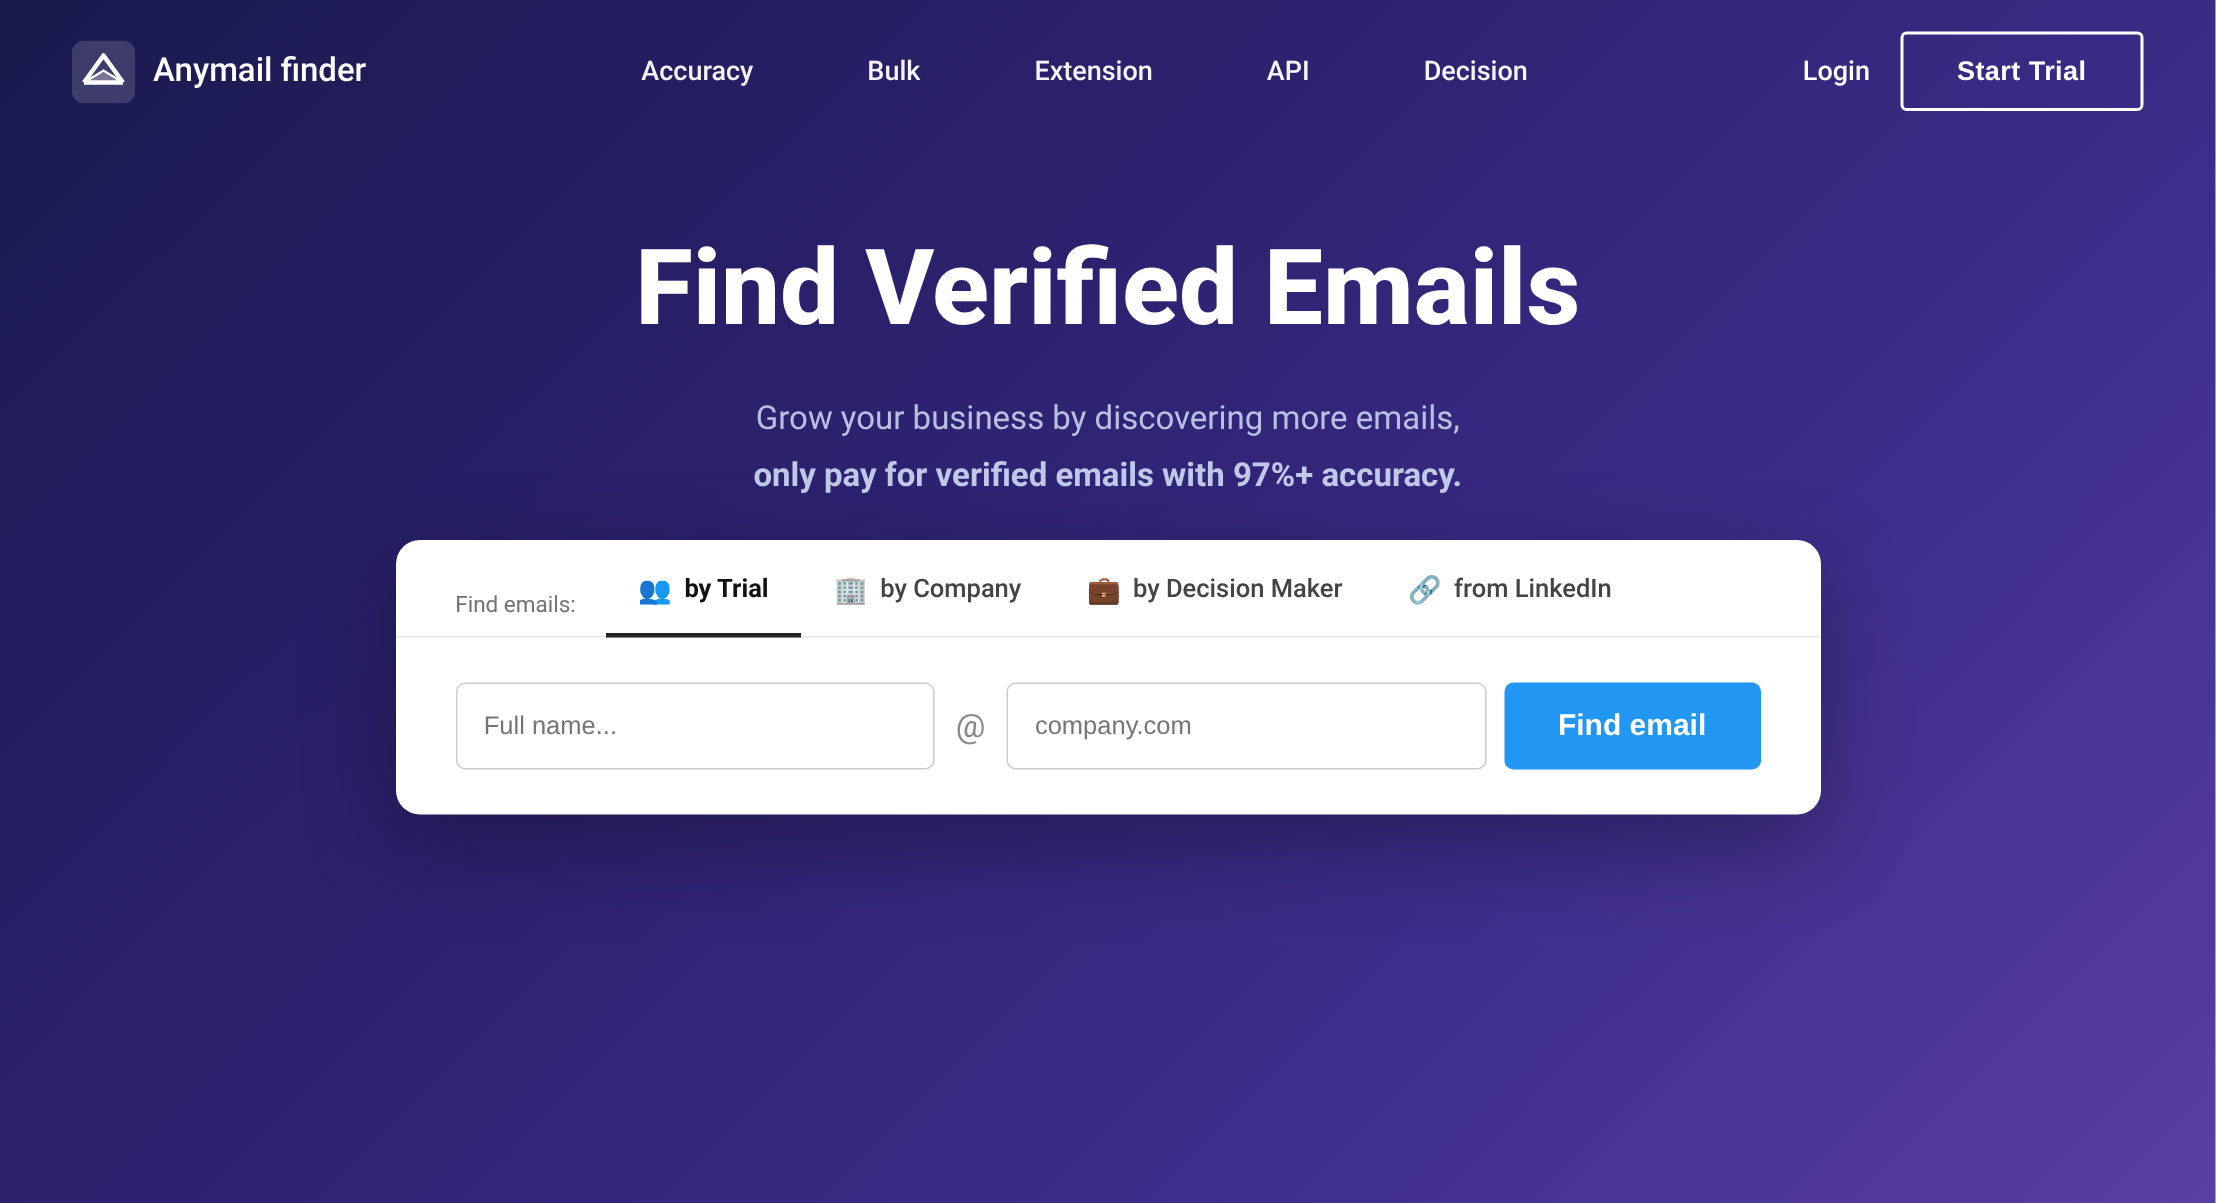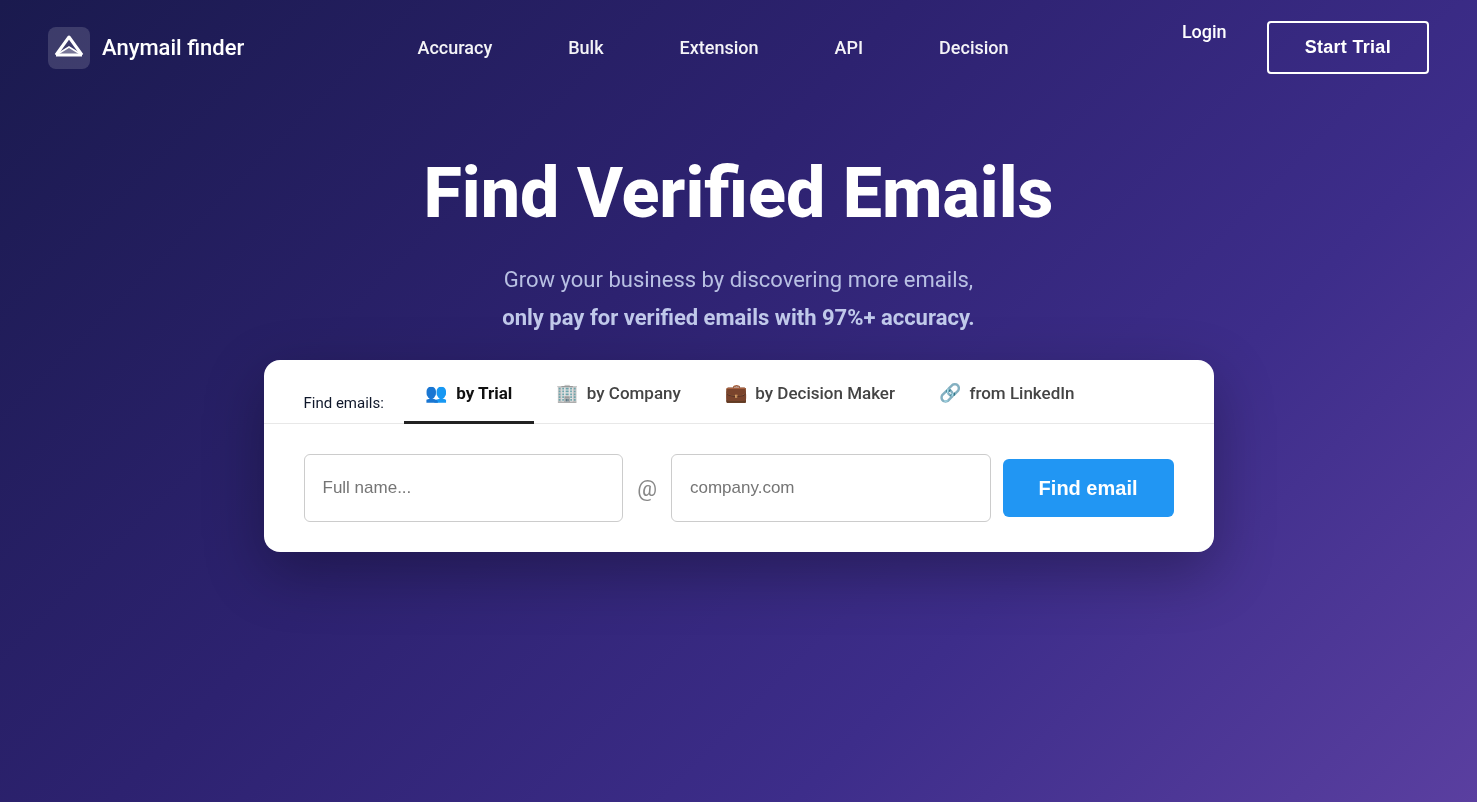--- a/index.html
+++ b/index.html
@@ -50,22 +50,22 @@
     nav a {
       color: white;
       text-decoration: none;
       font-size: 18px;
       font-weight: 500;
       opacity: 0.95;
     }
 
     .header-right {
       display: flex;
-      align-items: flex-start;
-      gap: 40px;
+      align-items: center;
+      gap: 20px;
     }
 
     .login-link {
       color: white;
       text-decoration: none;
       font-size: 18px;
       font-weight: 500;
     }
 
     .start-trial-btn {
@@ -120,21 +120,21 @@
 
     .search-tabs {
       display: flex;
       align-items: center;
       padding: 22px 40px 0;
       border-bottom: 1px solid #e8e8e8;
       gap: 0;
     }
 
     .find-emails-label {
-      color: #0f172a;
+      color: #737373;
       font-size: 15px;
       margin-right: 20px;
       white-space: nowrap;
     }
 
     .tab-item {
       display: flex;
       align-items: center;
       gap: 8px;
       padding: 0 22px 18px;
@@ -159,21 +159,21 @@
 
     .search-form {
       display: flex;
       align-items: center;
       padding: 30px 40px 0;
       gap: 0;
     }
 
     .search-input {
       flex: 1;
-      height: 68px;
+      height: 58px;
       border: 1.5px solid #ccc;
       border-radius: 6px;
       padding: 0 18px;
       font-size: 17px;
       color: #999;
       outline: none;
     }
 
     .at-sign {
       padding: 0 14px;

